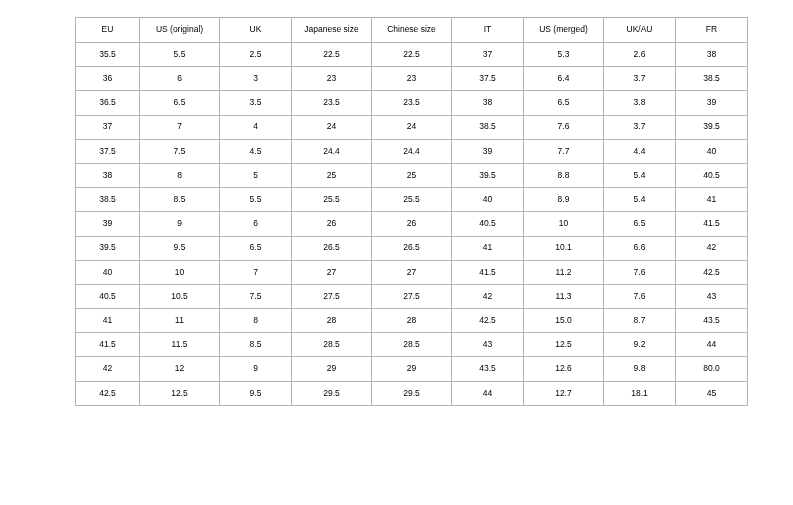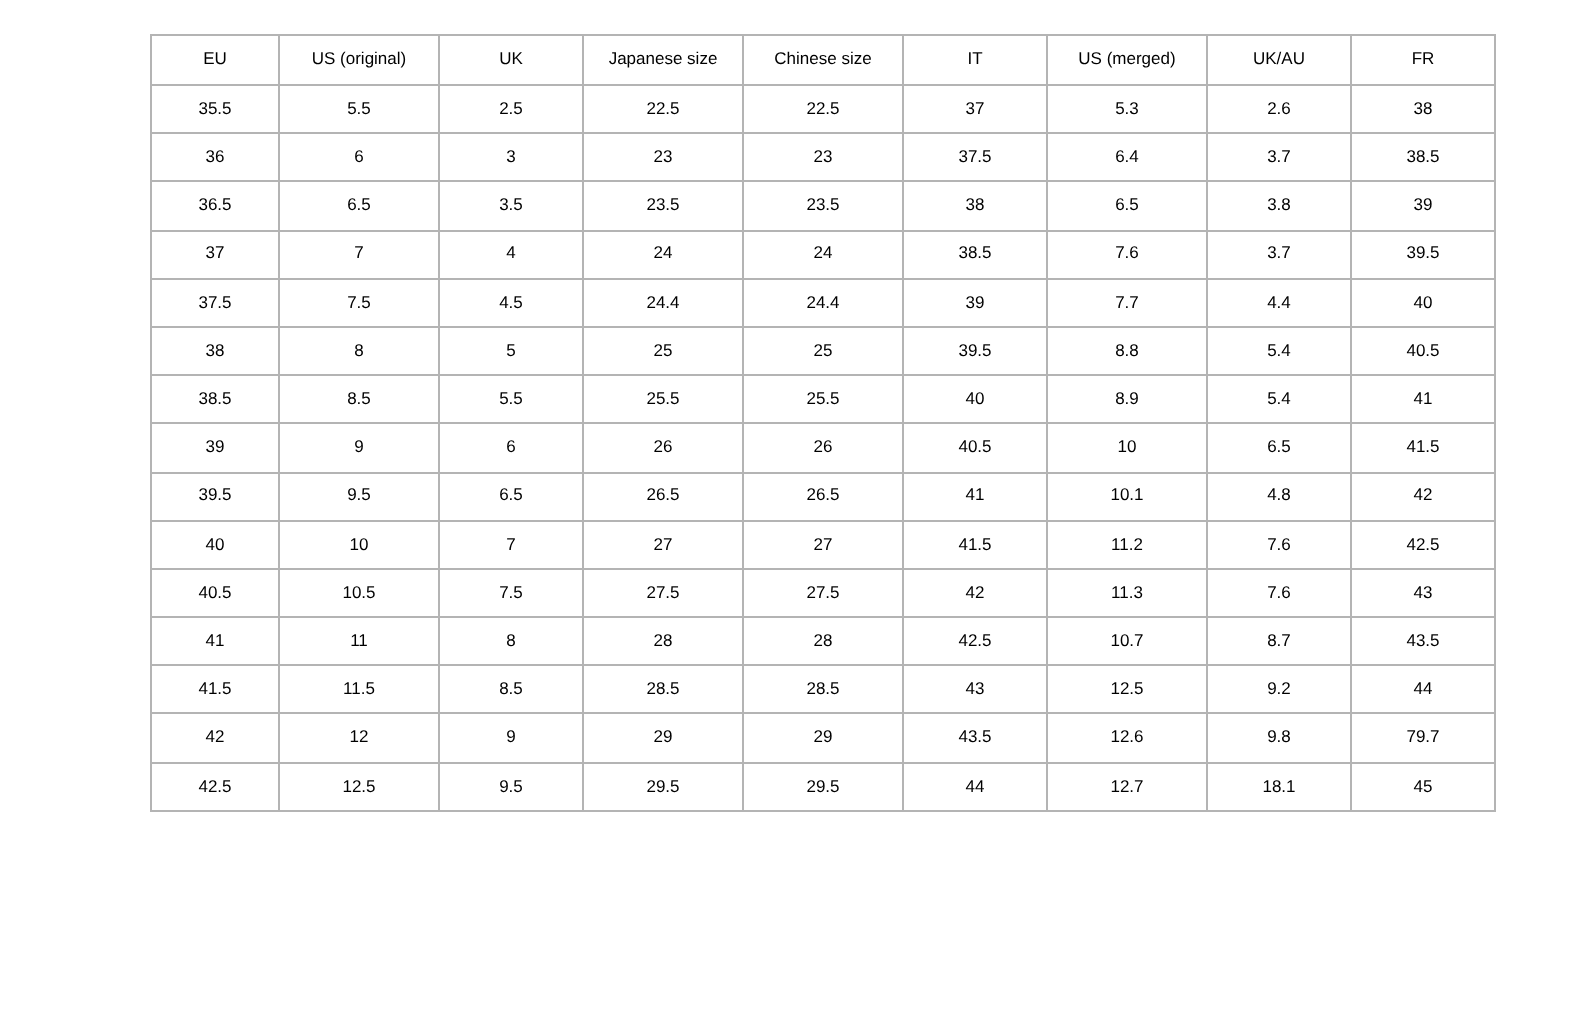--- a/index.html
+++ b/index.html
@@ -170,21 +170,21 @@
           <td>41.5</td>
         </tr>
         <tr>
           <td>39.5</td>
           <td>9.5</td>
           <td>6.5</td>
           <td>26.5</td>
           <td>26.5</td>
           <td>41</td>
           <td>10.1</td>
-          <td>4.8</td>
+          <td>6.6</td>
           <td>42</td>
         </tr>
         <tr>
           <td>40</td>
           <td>10</td>
           <td>7</td>
           <td>27</td>
           <td>27</td>
           <td>41.5</td>
           <td>11.2</td>
@@ -202,21 +202,21 @@
           <td>7.6</td>
           <td>43</td>
         </tr>
         <tr>
           <td>41</td>
           <td>11</td>
           <td>8</td>
           <td>28</td>
           <td>28</td>
           <td>42.5</td>
-          <td>10.7</td>
+          <td>15.0</td>
           <td>8.7</td>
           <td>43.5</td>
         </tr>
         <tr>
           <td>41.5</td>
           <td>11.5</td>
           <td>8.5</td>
           <td>28.5</td>
           <td>28.5</td>
           <td>43</td>
@@ -226,21 +226,21 @@
         </tr>
         <tr>
           <td>42</td>
           <td>12</td>
           <td>9</td>
           <td>29</td>
           <td>29</td>
           <td>43.5</td>
           <td>12.6</td>
           <td>9.8</td>
-          <td>79.7</td>
+          <td>80.0</td>
         </tr>
         <tr>
           <td>42.5</td>
           <td>12.5</td>
           <td>9.5</td>
           <td>29.5</td>
           <td>29.5</td>
           <td>44</td>
           <td>12.7</td>
           <td>18.1</td>

